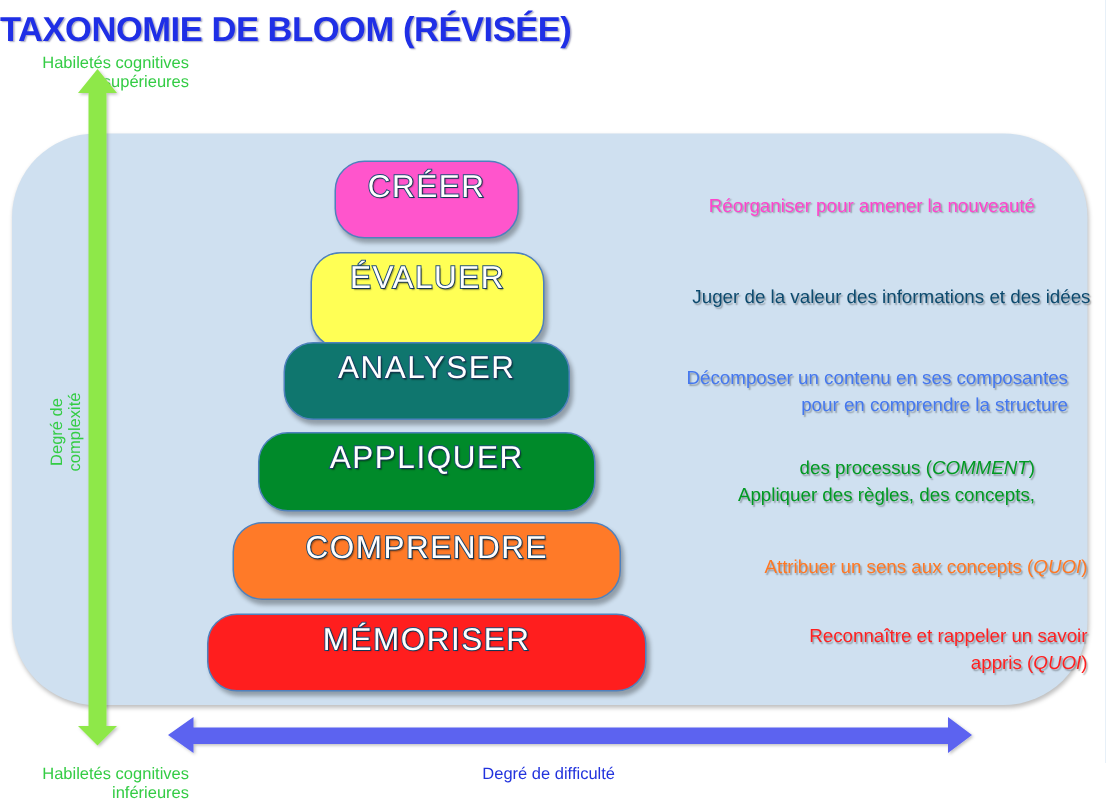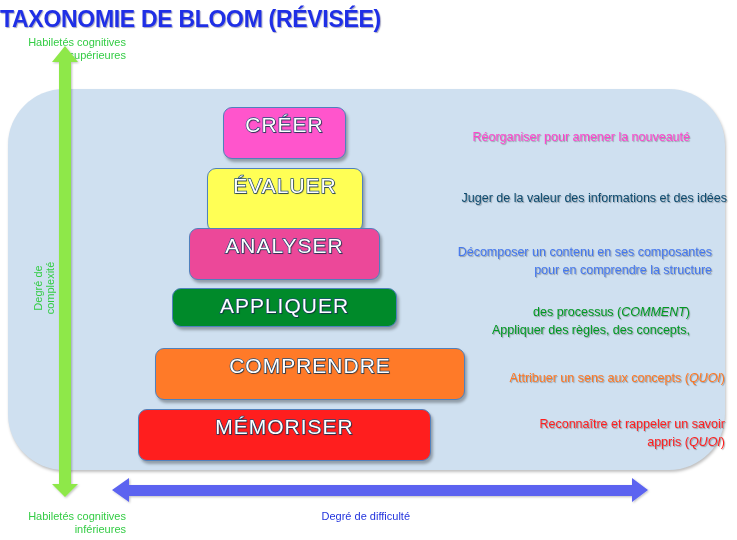--- a/index.html
+++ b/index.html
@@ -2,21 +2,21 @@
 <html><head>
 <meta charset="utf-8">
 <style>
   html, body { margin:0; padding:0; }
   body { width:737px; height:540px; background:#ffffff; position:relative; overflow:hidden; font-family:"Liberation Sans", sans-serif; }
   .title { position:absolute; left:0; width:737px; top:6px; font-weight:bold; font-size:23px; color:#1f2fe6; letter-spacing:-0.3px; text-shadow:1px 1px 1px rgba(0,0,80,0.35); }
   .panel { position:absolute; left:8px; top:89px; width:717px; height:381px; background:#cfe0f0; border-radius:56px; box-shadow:1px 2px 3px rgba(0,0,0,0.25); }
   .axis-label { position:absolute; color:#33cc44; font-size:11px; text-align:right; line-height:13px; }
   .axis-label.blue { color:#2233dd; }
   .vlabel { position:absolute; left:-6px; top:276px; transform:rotate(-90deg); transform-origin:center; color:#33cc44; font-size:11px; width:100px; text-align:center; }
-  .level { position:absolute; border-radius:9px; border:1.5px solid #4f81bd; box-shadow:2px 3px 3px rgba(0,0,0,0.3); box-sizing:border-box; text-align:center; }
+  .level { position:absolute; border-radius:20px; border:1.5px solid #4f81bd; box-shadow:2px 3px 3px rgba(0,0,0,0.3); box-sizing:border-box; text-align:center; }
   .level span { display:block; color:#ffffff; font-size:21px; padding-top:5px; letter-spacing:1px; -webkit-text-stroke:1.3px #1f4e79; paint-order:stroke fill; text-shadow:1px 1px 1px rgba(0,0,0,0.4); font-family:"Liberation Sans", sans-serif; }
   .desc { position:absolute; font-weight:normal; font-size:12.5px; text-align:right; line-height:18px; text-shadow:1px 1px 1px rgba(0,0,0,0.3); }
   svg.arrows { position:absolute; left:0; top:0; }
 </style>
 </head>
 <body>
 
 <div class="title" style="color: rgb(31, 47, 230);">TAXONOMIE DE BLOOM (RÉVISÉE)</div>
 
 <div class="axis-label" style="left:8px; top:36px; width:118px;">
@@ -41,27 +41,27 @@
 </svg>
 
 <div class="vlabel">Degré de complexité</div>
 
 <div class="level" id="lvl0" style="left: 223px; top: 107px; width: 123px; height: 52px; background: rgb(255, 85, 204);">
     <span>CRÉER</span>
   </div>
 <div class="level" id="lvl1" style="left: 207px; top: 168px; width: 156px; height: 64px; background: rgb(255, 255, 85);">
     <span>ÉVALUER</span>
   </div>
-<div class="level" id="lvl2" style="left: 189px; top: 228px; width: 191px; height: 52px; background: #ec4899;">
+<div class="level" id="lvl2" style="left: 189px; top: 228px; width: 191px; height: 52px; background: #0f766e;">
     <span>ANALYSER</span>
   </div>
-<div class="level" id="lvl3" style="left: 172px; top: 288px; width: 225px; height: 39px; background: rgb(0, 138, 42);">
+<div class="level" id="lvl3" style="left: 172px; top: 288px; width: 225px; height: 53px; background: rgb(0, 138, 42);">
     <span>APPLIQUER</span>
   </div>
-<div class="level" id="lvl4" style="left: 155px; top: 348px; width: 310px; height: 52px; background: rgb(255, 122, 40);">
+<div class="level" id="lvl4" style="left: 155px; top: 348px; width: 259px; height: 52px; background: rgb(255, 122, 40);">
     <span>COMPRENDRE</span>
   </div>
 <div class="level" id="lvl5" style="left: 138px; top: 409px; width: 293px; height: 52px; background: rgb(255, 30, 30);">
     <span>MÉMORISER</span>
   </div>
 
 <div class="desc" id="d0" style="left: 370px; top: 128px; width: 320px; color: rgb(255, 68, 204);">
   <span>Réorganiser pour amener la nouveauté</span>
 </div>
 <div class="desc" id="d1" style="left: 365px; top: 189px; width: 362px; color: #0c4a6e;">

